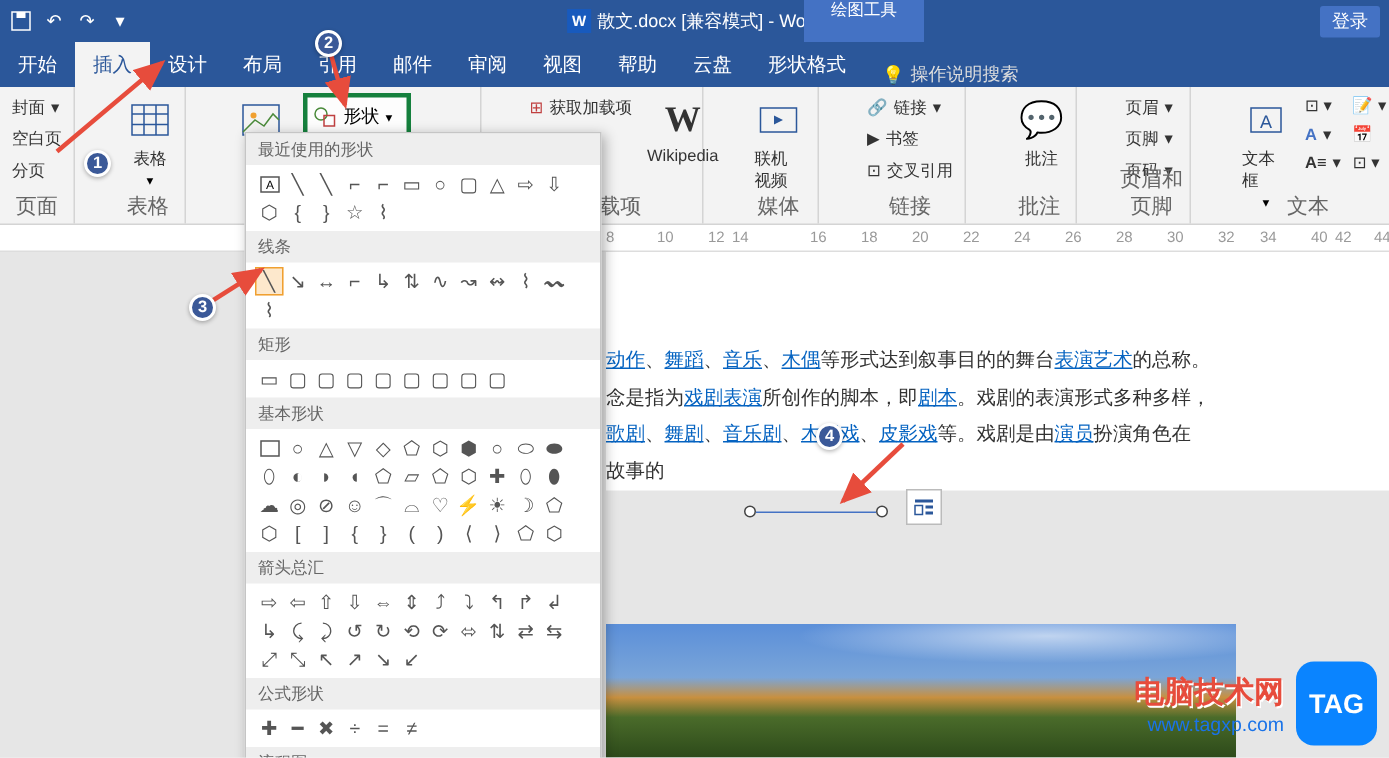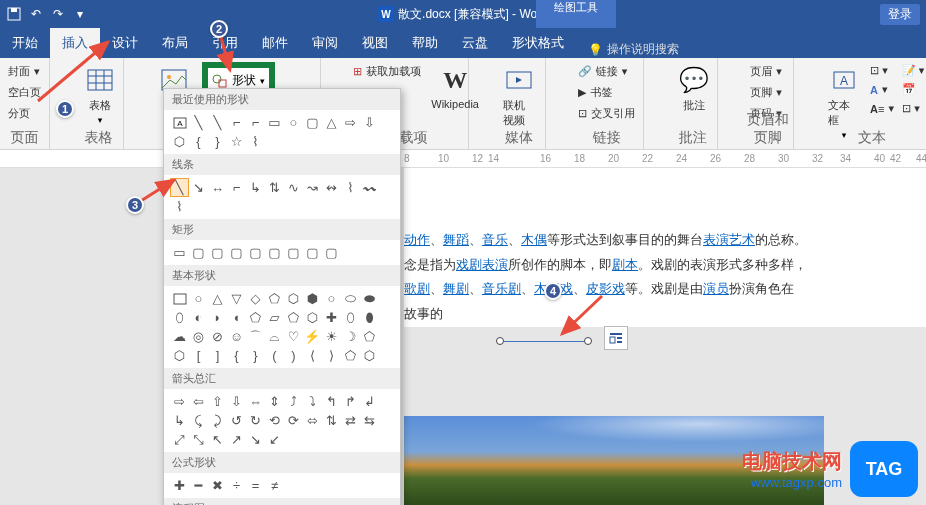--- a/index.html
+++ b/index.html
@@ -24,21 +24,21 @@
 .group { border-right: 1px solid #d4d4d4; padding: 4px 6px; display: flex; flex-direction: column; position: relative; }
 .group-label { position: absolute; bottom: 2px; left: 0; right: 0; text-align: center; font-size: 14px; color: #666; }
 .group-content { flex: 1; display: flex; align-items: flex-start; gap: 4px; }
 .big-btn { display: flex; flex-direction: column; align-items: center; gap: 2px; padding: 2px 4px; cursor: pointer; }
 .big-btn .bicon { width: 32px; height: 32px; display: flex; align-items: center; justify-content: center; font-size: 24px; color: #2b579a; }
 .big-btn .blabel { font-size: 11px; color: #333; }
 .small-btn-col { display: flex; flex-direction: column; gap: 2px; }
 .small-btn { display: flex; align-items: center; gap: 4px; font-size: 11px; color: #333; padding: 2px; cursor: pointer; white-space: nowrap; }
 
 
-.shapes-btn { display: flex; align-items: center; gap: 4px; padding: 4px; border: 6px solid #15803d; background: #fdfdfd; cursor: pointer; font-size: 12px; }
+.shapes-btn { display: flex; align-items: center; gap: 4px; padding: 4px; border: 3px solid #15803d; background: #fdfdfd; cursor: pointer; font-size: 12px; }
 .shapes-dropdown { position: absolute; top: 88px; left: 163px; width: 238px; background: #fff; border: 1px solid #c5c5c5; box-shadow: 2px 2px 8px rgba(0,0,0,0.3); z-index: 100; font-size: 12px; }
 .shapes-section-hdr { background: #eee; padding: 3px 8px; color: #666; font-size: 11px; }
 .shapes-grid { display: flex; flex-wrap: wrap; padding: 3px 6px; gap: 0; }
 .shape-item { width: 19px; height: 19px; display: flex; align-items: center; justify-content: center; color: #555; cursor: pointer; font-size: 13px; }
 .shape-hl { border: 1px solid #f0a030; background: #fde8cc; }
 
 
 .ruler { background: #fff; height: 18px; border-bottom: 1px solid #ddd; display: flex; align-items: center; font-size: 10px; color: #999; padding-left: 34px; position: relative; }
 .ruler .tick { position: absolute; }
 .doc-area { position: absolute; top: 168px; left: 0; right: 0; bottom: 0; background: #e6e6e6; overflow: hidden; }
@@ -62,21 +62,21 @@
 .badge { position: absolute; width: 18px; height: 18px; border-radius: 50%; background: #3b5998; border: 2px solid #fff; color: #fff; font-size: 11px; font-weight: bold; display: flex; align-items: center; justify-content: center; z-index: 200; box-shadow: 0 1px 3px rgba(0,0,0,0.3); }
 
 
 .arrow { position: absolute; z-index: 150; pointer-events: none; }
 
 
 .watermark { position: absolute; bottom: 8px; right: 8px; z-index: 300; display: flex; align-items: center; gap: 8px; }
 .wm-text { text-align: right; }
 .wm-text .l1 { color: #e74c3c; font-weight: bold; font-size: 20px; text-shadow: 1px 1px 0 #fff; }
 .wm-text .l2 { color: #1a73e8; font-size: 13px; }
-.wm-tag { width: 68px; height: 56px; background: #0a84ff; border-radius: 12px; display: flex; align-items: center; justify-content: center; }
+.wm-tag { width: 54px; height: 56px; background: #0a84ff; border-radius: 12px; display: flex; align-items: center; justify-content: center; }
 .wm-tag span { color: #fff; font-size: 18px; font-weight: bold; font-family: Arial; }
 
 svg { display: block; }
 </style>
 </head>
 <body>
 
 <div class="titlebar">
   <div class="qat">
     <span class="qicon">

